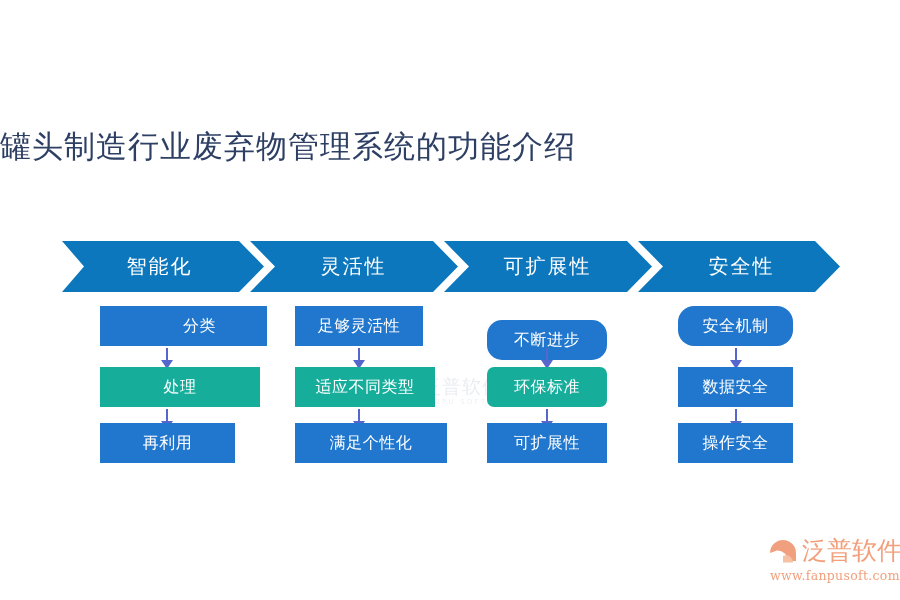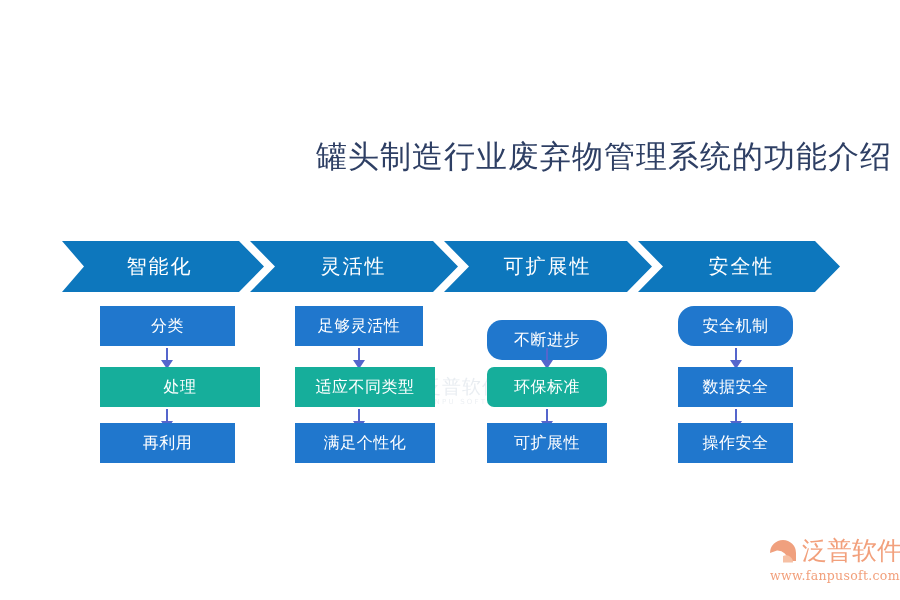--- a/index.html
+++ b/index.html
@@ -18,23 +18,23 @@
     position: relative;
     width: 900px;
     height: 600px;
     background: #ffffff;
   }
 
   
   .page-title {
     position: absolute;
     left: 0;
-    top: 136px;
+    top: 126px;
     width: 892px;
-    text-align: right;
+    text-align: left;
     font-size: 31px;
     letter-spacing: 1px;
     color: #2e3f64;
     font-family: "DejaVu Sans", "Liberation Sans", sans-serif;
     font-weight: 400;
     white-space: nowrap;
   }
 
   
   .chevron-band {
@@ -183,39 +183,39 @@
 
   <div class="watermark-center">
     <svg class="wm-mark" viewBox="0 0 26 26" xmlns="http://www.w3.org/2000/svg">
       <path d="M2,13 A11,11 0 0,1 24,13 L24,20 L18,20 A10,10 0 0,0 8,11 Z" fill="#c8d3de"></path>
       <path d="M13,16 A6,6 0 0,1 22,21 L13,21 Z" fill="#d6dfe8"></path>
     </svg>
     <div class="wm-text">泛普软件</div>
     <div class="wm-sub">FANPU SOFTWARE</div>
   </div>
 
-  <div class="flow-box blue" style="left:100px; top:306px; width:135px;">分类</div>
+  <div class="flow-box blue" style="left:100px; top:306px; width:135px;padding-left:32px;">分类</div>
   <svg class="flow-arrow" style="left:160px; top:348px;" viewBox="0 0 14 21" xmlns="http://www.w3.org/2000/svg">
     <path d="M6,0 L8,0 L8,12 L13,12 L7,21 L1,12 L6,12 Z" fill="#5566cc"></path>
   </svg>
   <div class="flow-box teal" style="left:100px; top:367px; width:160px;">处理</div>
   <svg class="flow-arrow" style="left:160px; top:409px;" viewBox="0 0 14 21" xmlns="http://www.w3.org/2000/svg">
     <path d="M6,0 L8,0 L8,12 L13,12 L7,21 L1,12 L6,12 Z" fill="#5566cc"></path>
   </svg>
   <div class="flow-box blue" style="left:100px; top:423px; width:135px;">再利用</div>
 
   <div class="flow-box blue" style="left:295px; top:306px; width:128px;">足够灵活性</div>
   <svg class="flow-arrow" style="left:352px; top:348px;" viewBox="0 0 14 21" xmlns="http://www.w3.org/2000/svg">
     <path d="M6,0 L8,0 L8,12 L13,12 L7,21 L1,12 L6,12 Z" fill="#5566cc"></path>
   </svg>
   <div class="flow-box teal" style="left:295px; top:367px; width:140px;">适应不同类型</div>
   <svg class="flow-arrow" style="left:352px; top:409px;" viewBox="0 0 14 21" xmlns="http://www.w3.org/2000/svg">
     <path d="M6,0 L8,0 L8,12 L13,12 L7,21 L1,12 L6,12 Z" fill="#5566cc"></path>
   </svg>
-  <div class="flow-box blue" style="left:295px; top:423px; width:140px;">满足个性化</div>
+  <div class="flow-box blue" style="left:295px; top:423px; width:152px;">满足个性化</div>
 
   <div class="flow-box blue" style="left:487px; top:320px; width:120px;border-radius:15px;">不断进步</div>
   <svg class="flow-arrow" style="left:540px; top:348px;" viewBox="0 0 14 21" xmlns="http://www.w3.org/2000/svg">
     <path d="M6,0 L8,0 L8,12 L13,12 L7,21 L1,12 L6,12 Z" fill="#5566cc"></path>
   </svg>
   <div class="flow-box teal" style="left:487px; top:367px; width:120px;border-radius:7px;">环保标准</div>
   <svg class="flow-arrow" style="left:540px; top:409px;" viewBox="0 0 14 21" xmlns="http://www.w3.org/2000/svg">
     <path d="M6,0 L8,0 L8,12 L13,12 L7,21 L1,12 L6,12 Z" fill="#5566cc"></path>
   </svg>
   <div class="flow-box blue" style="left:487px; top:423px; width:120px;">可扩展性</div>

